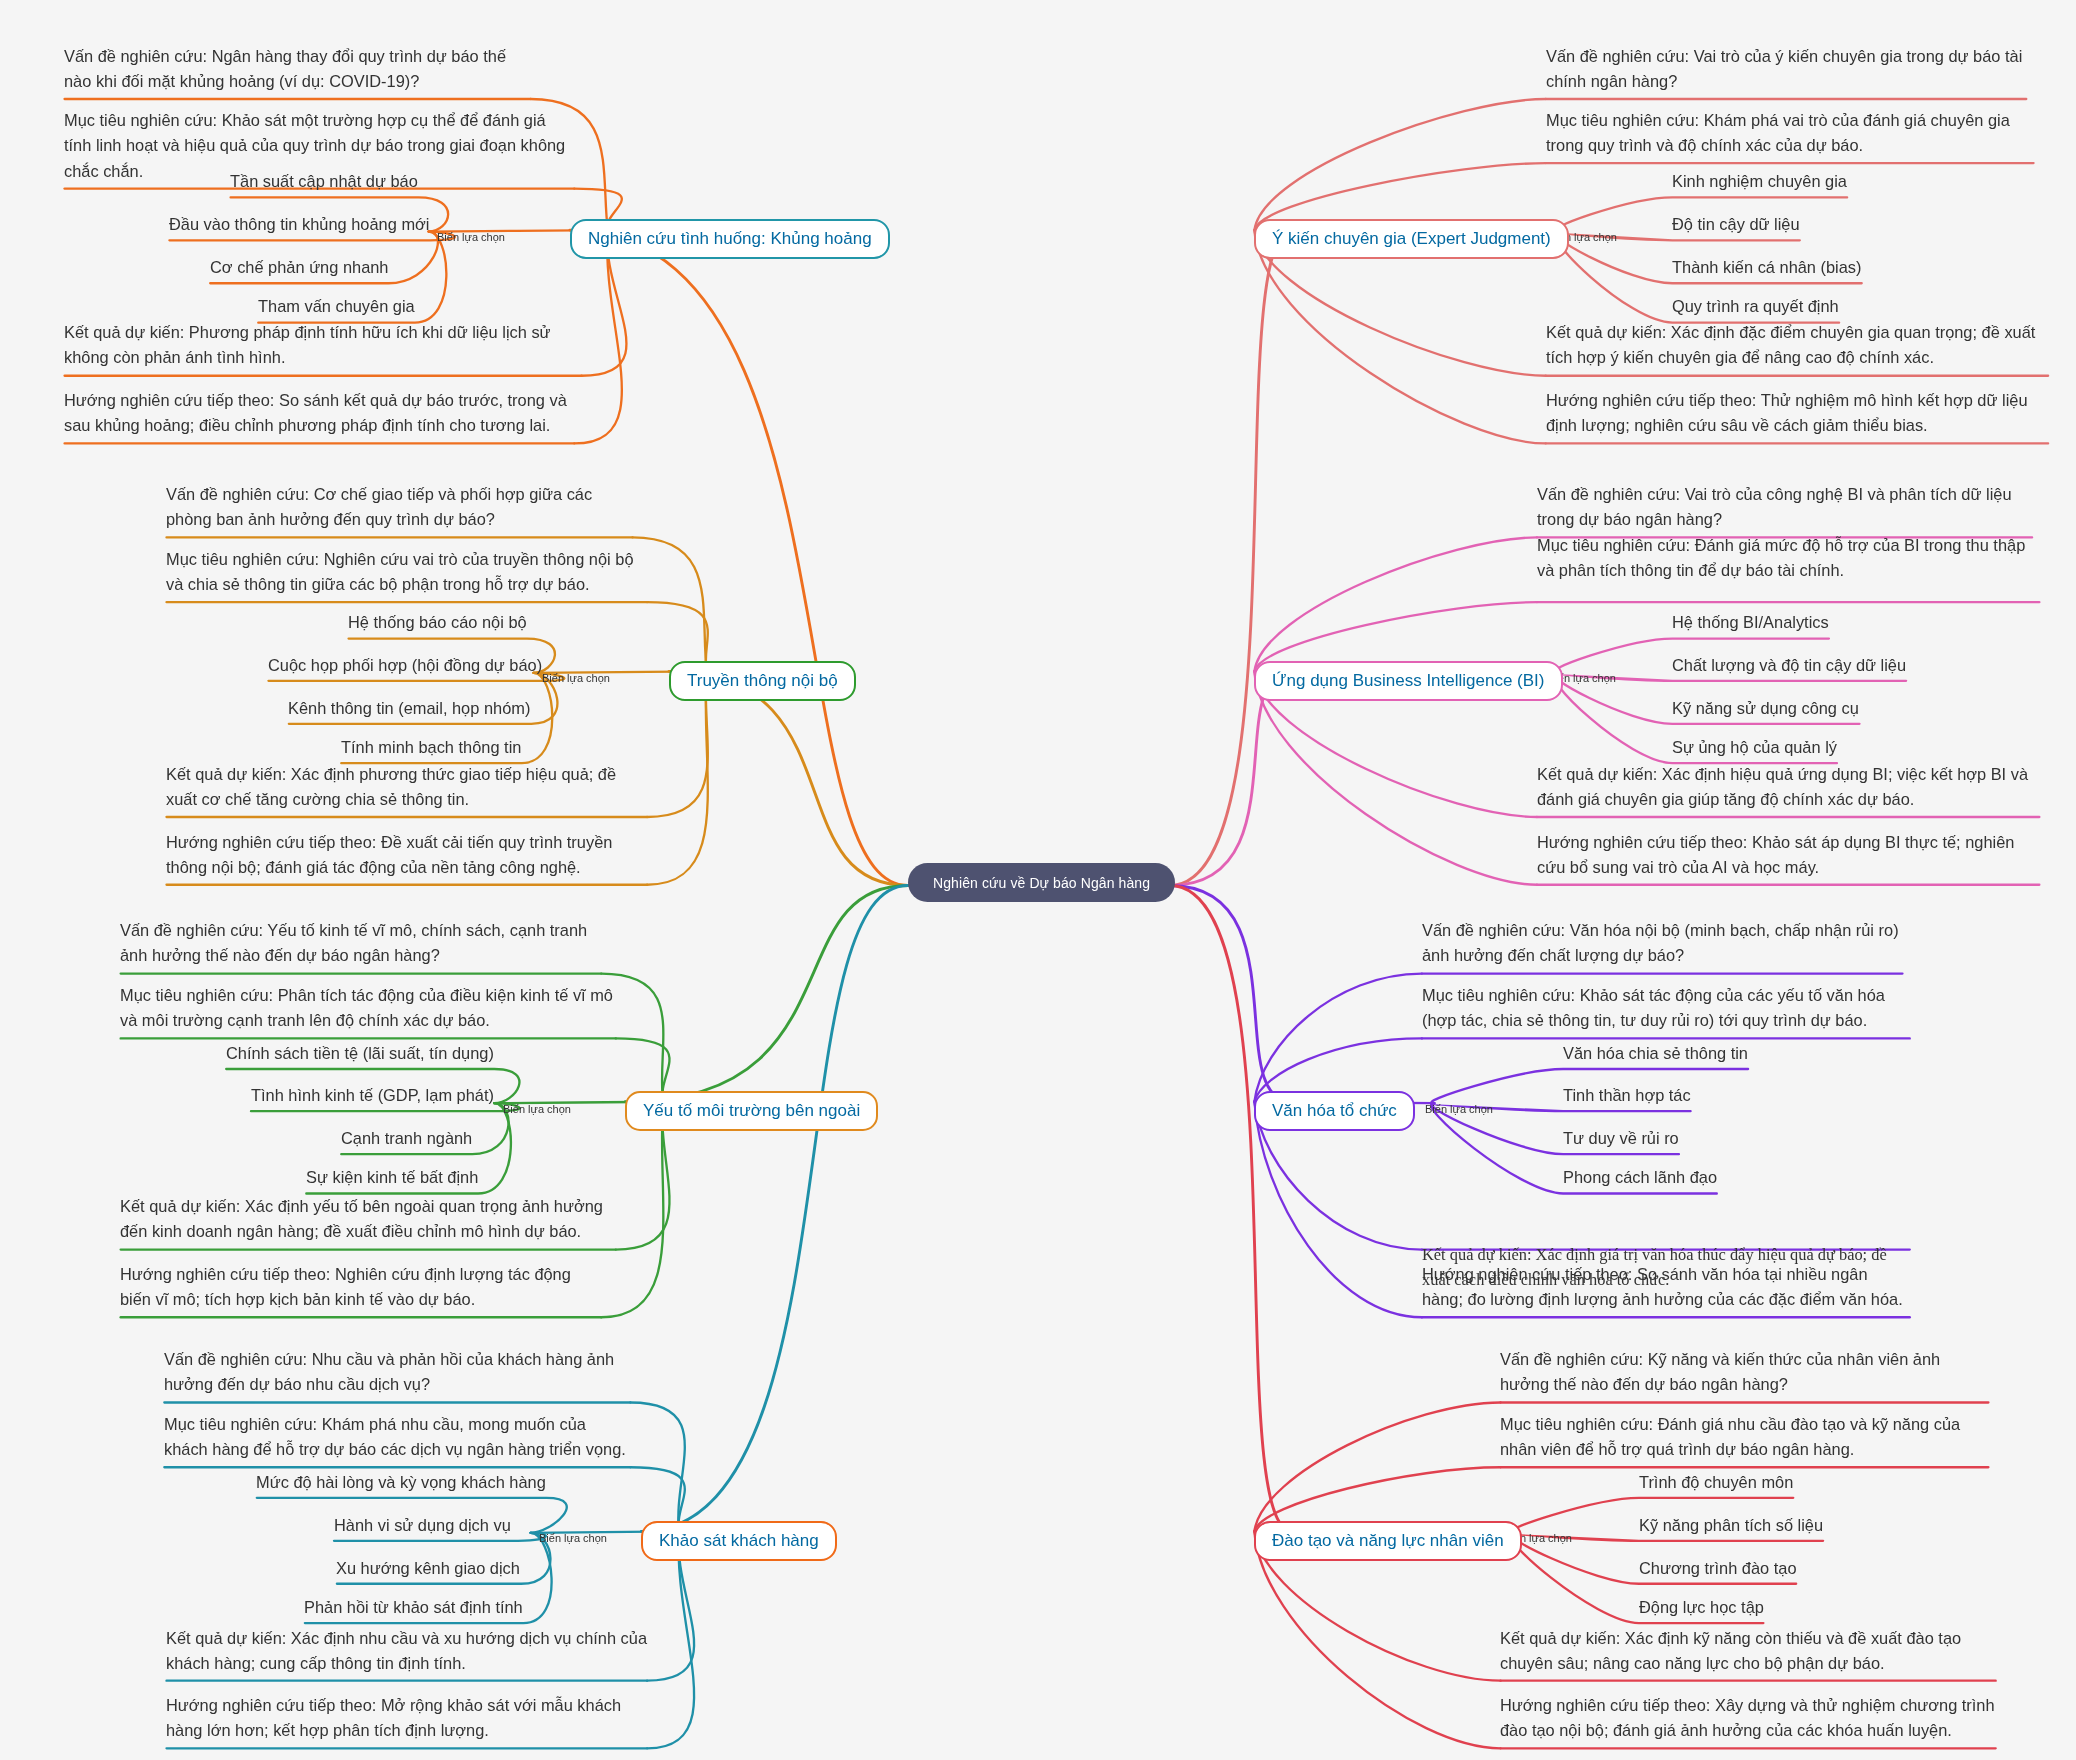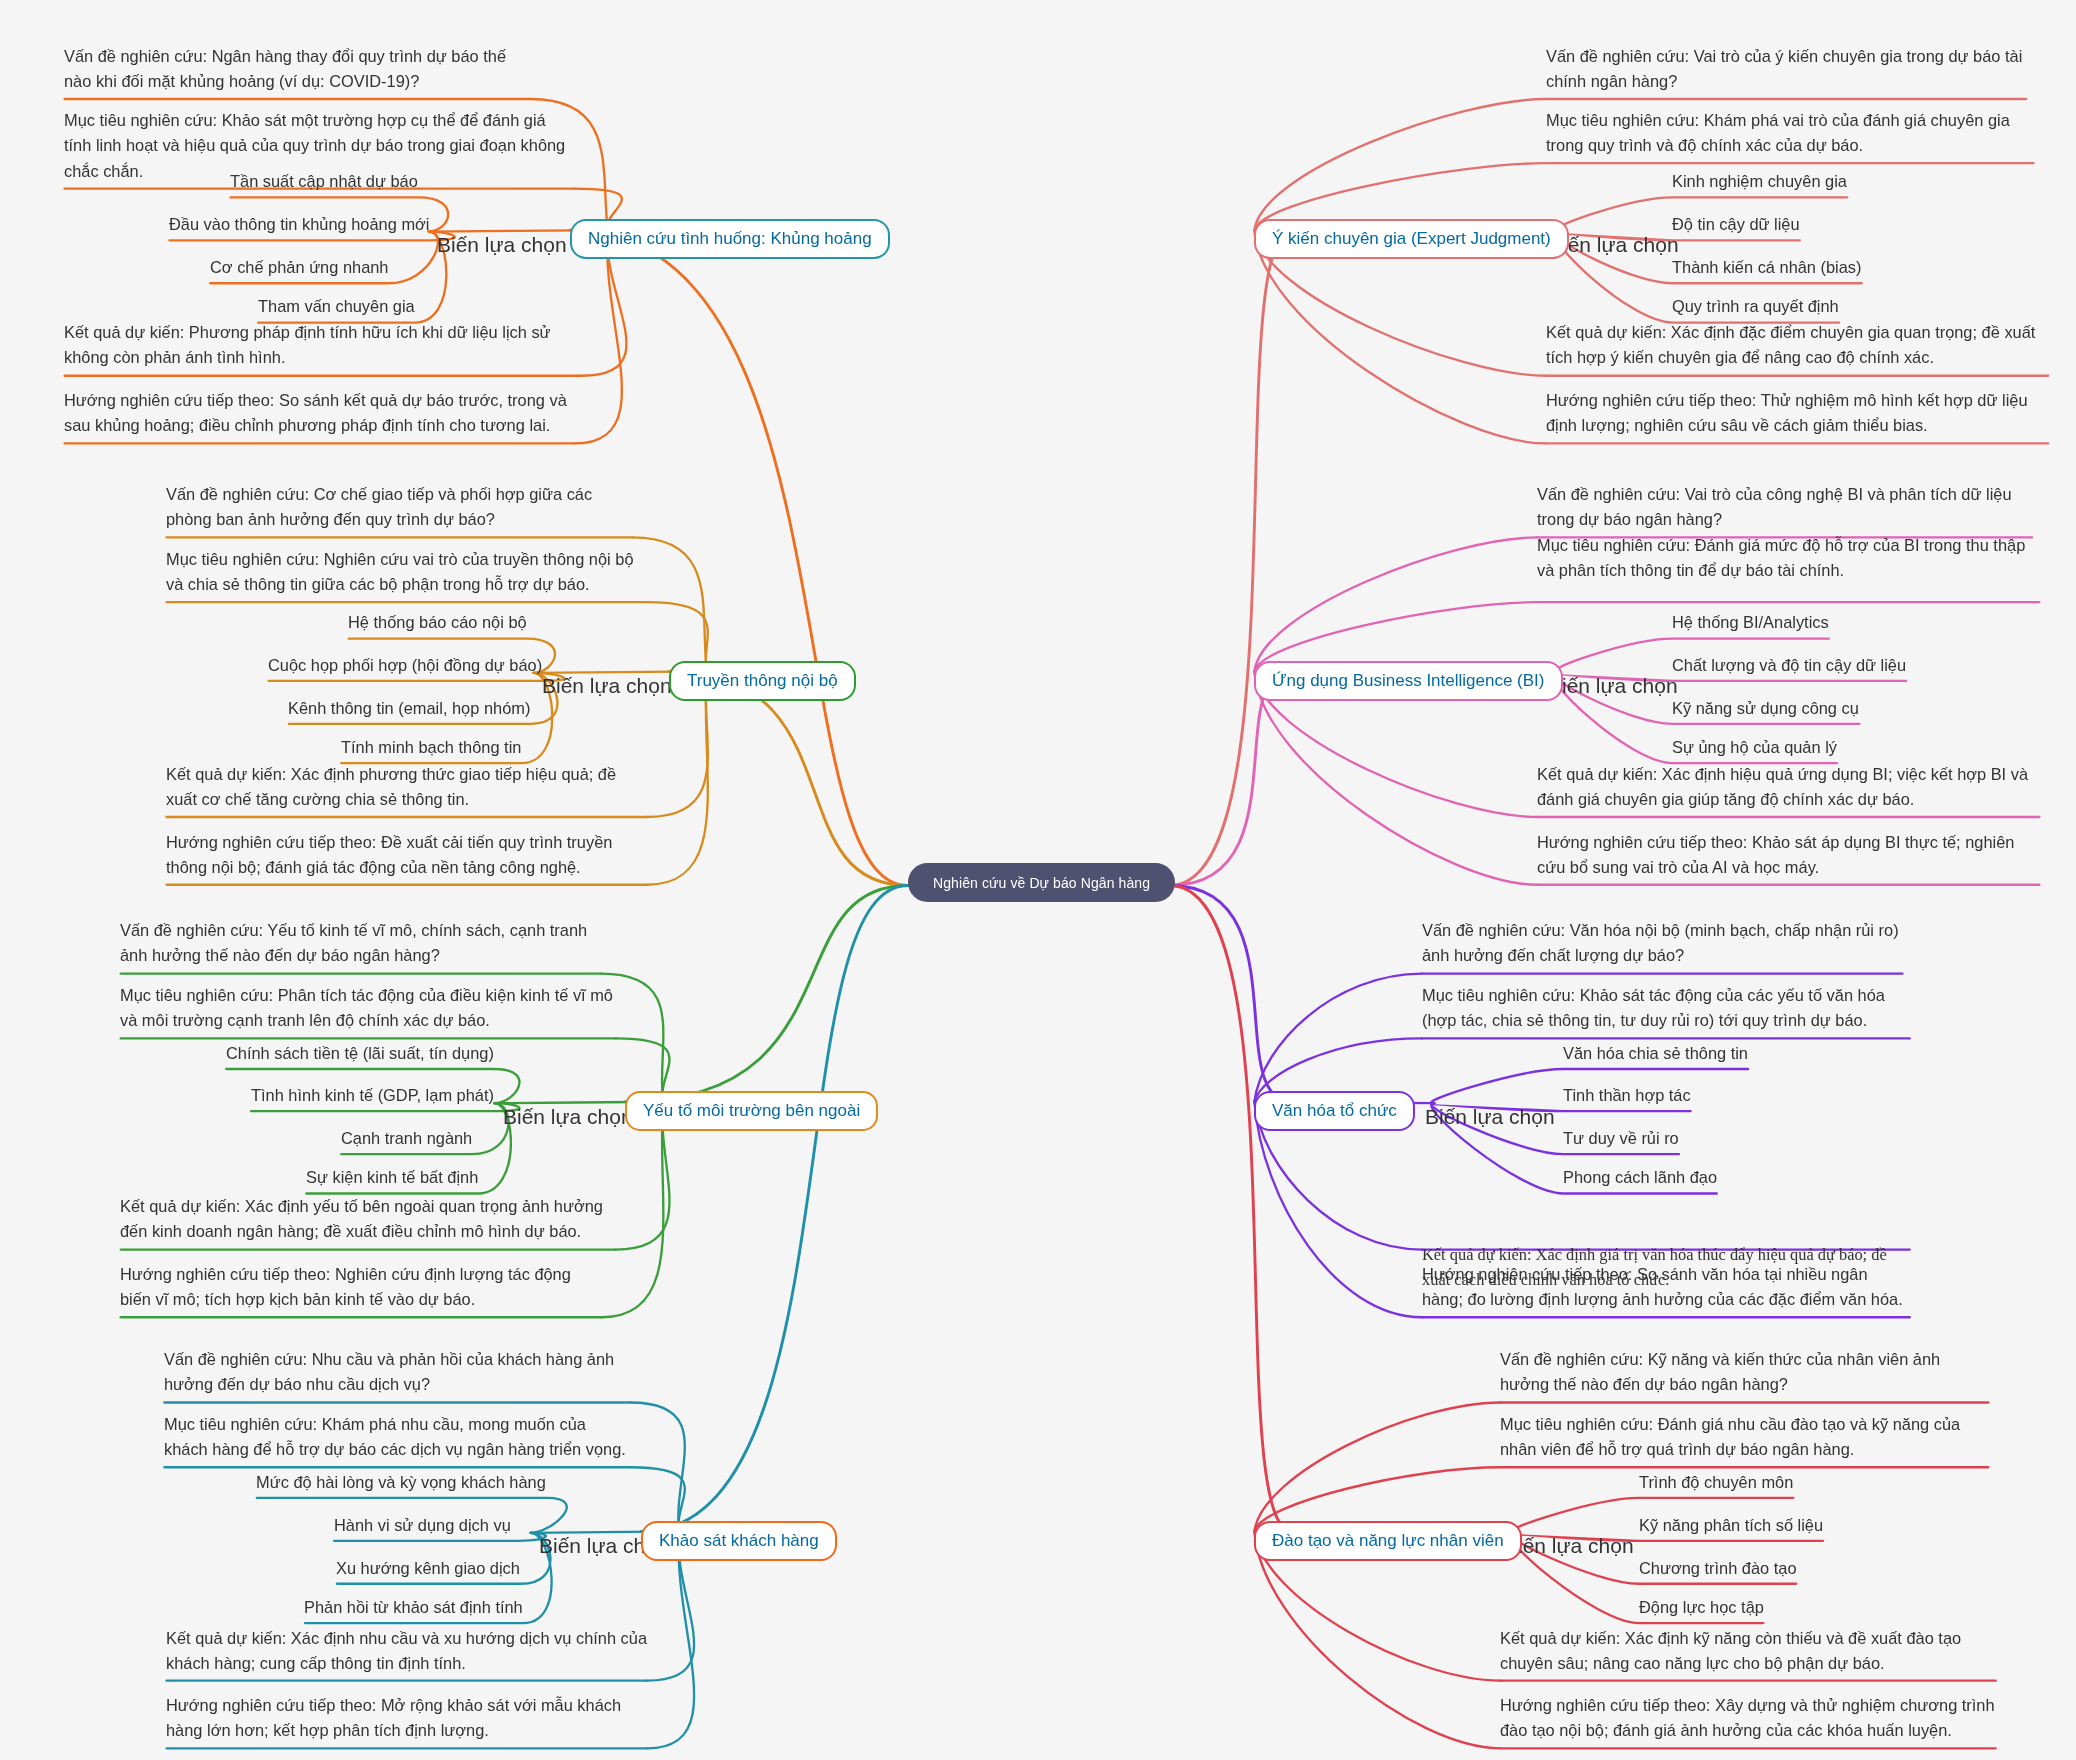--- a/index.html
+++ b/index.html
@@ -42,21 +42,21 @@
   
   .txt{
     position:absolute;
     font-size:16.4px;
     line-height:1.55;
     color:#333333;
     z-index:20;
   }
   .txt.para{ }
   .txt.leaf{white-space:nowrap;}
-  .txt.vlabel{white-space:nowrap;font-size:21px;}
+  .txt.vlabel{white-space:nowrap;font-size:11px;}
 </style>
 </head>
 <body>
 
 <div id="canvas">
   <svg id="wires" viewBox="0 0 2851 2417">
       <path d="M 1246 1216 C 1066 1216 1176 316 782 316" stroke="#ee6f1f" stroke-width="4" fill="none" stroke-linecap="round"></path>
       <path d="M 834 316 C 804 316 628 318  588 318" stroke="#ee6f1f" stroke-width="3.2" fill="none" stroke-linecap="round"></path>
       <path d="M 316 271 L 574 271 C 634 271 618 318 588 318" stroke="#ee6f1f" stroke-width="3.2" fill="none" stroke-linecap="round"></path>
       <path d="M 232 330 L 590 330 C 650 330 618 318 588 318" stroke="#ee6f1f" stroke-width="3.2" fill="none" stroke-linecap="round"></path>

